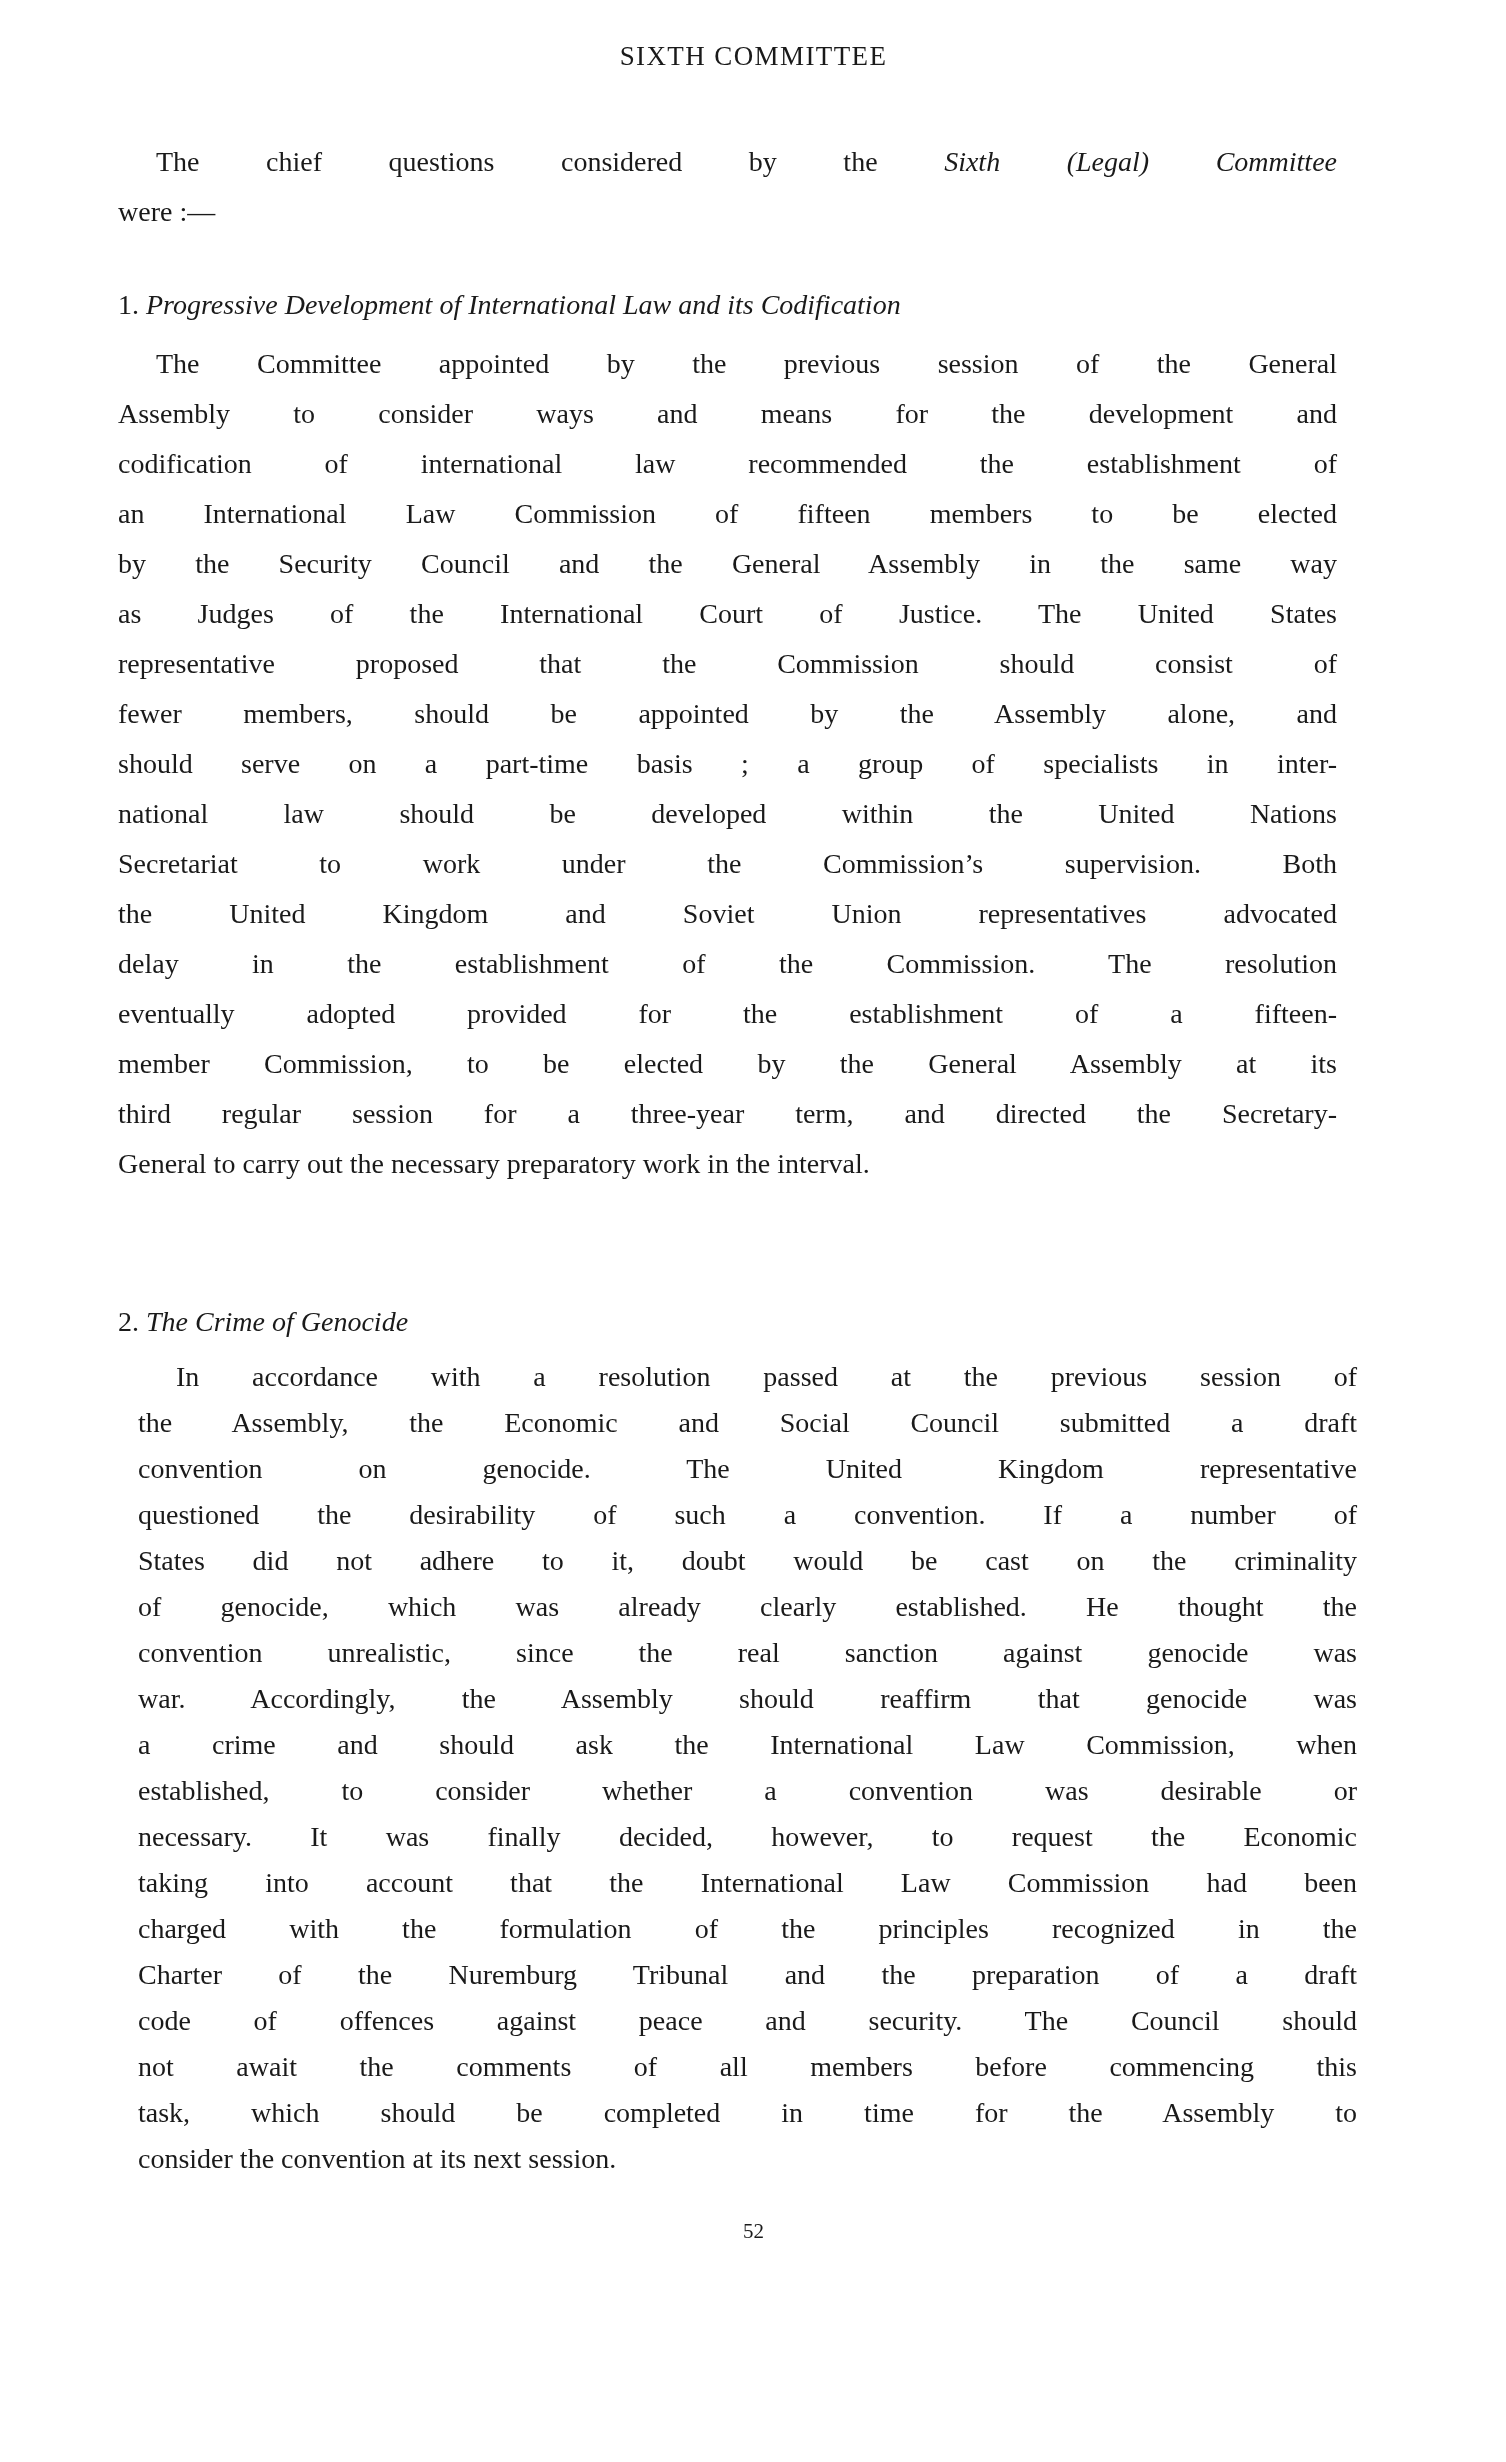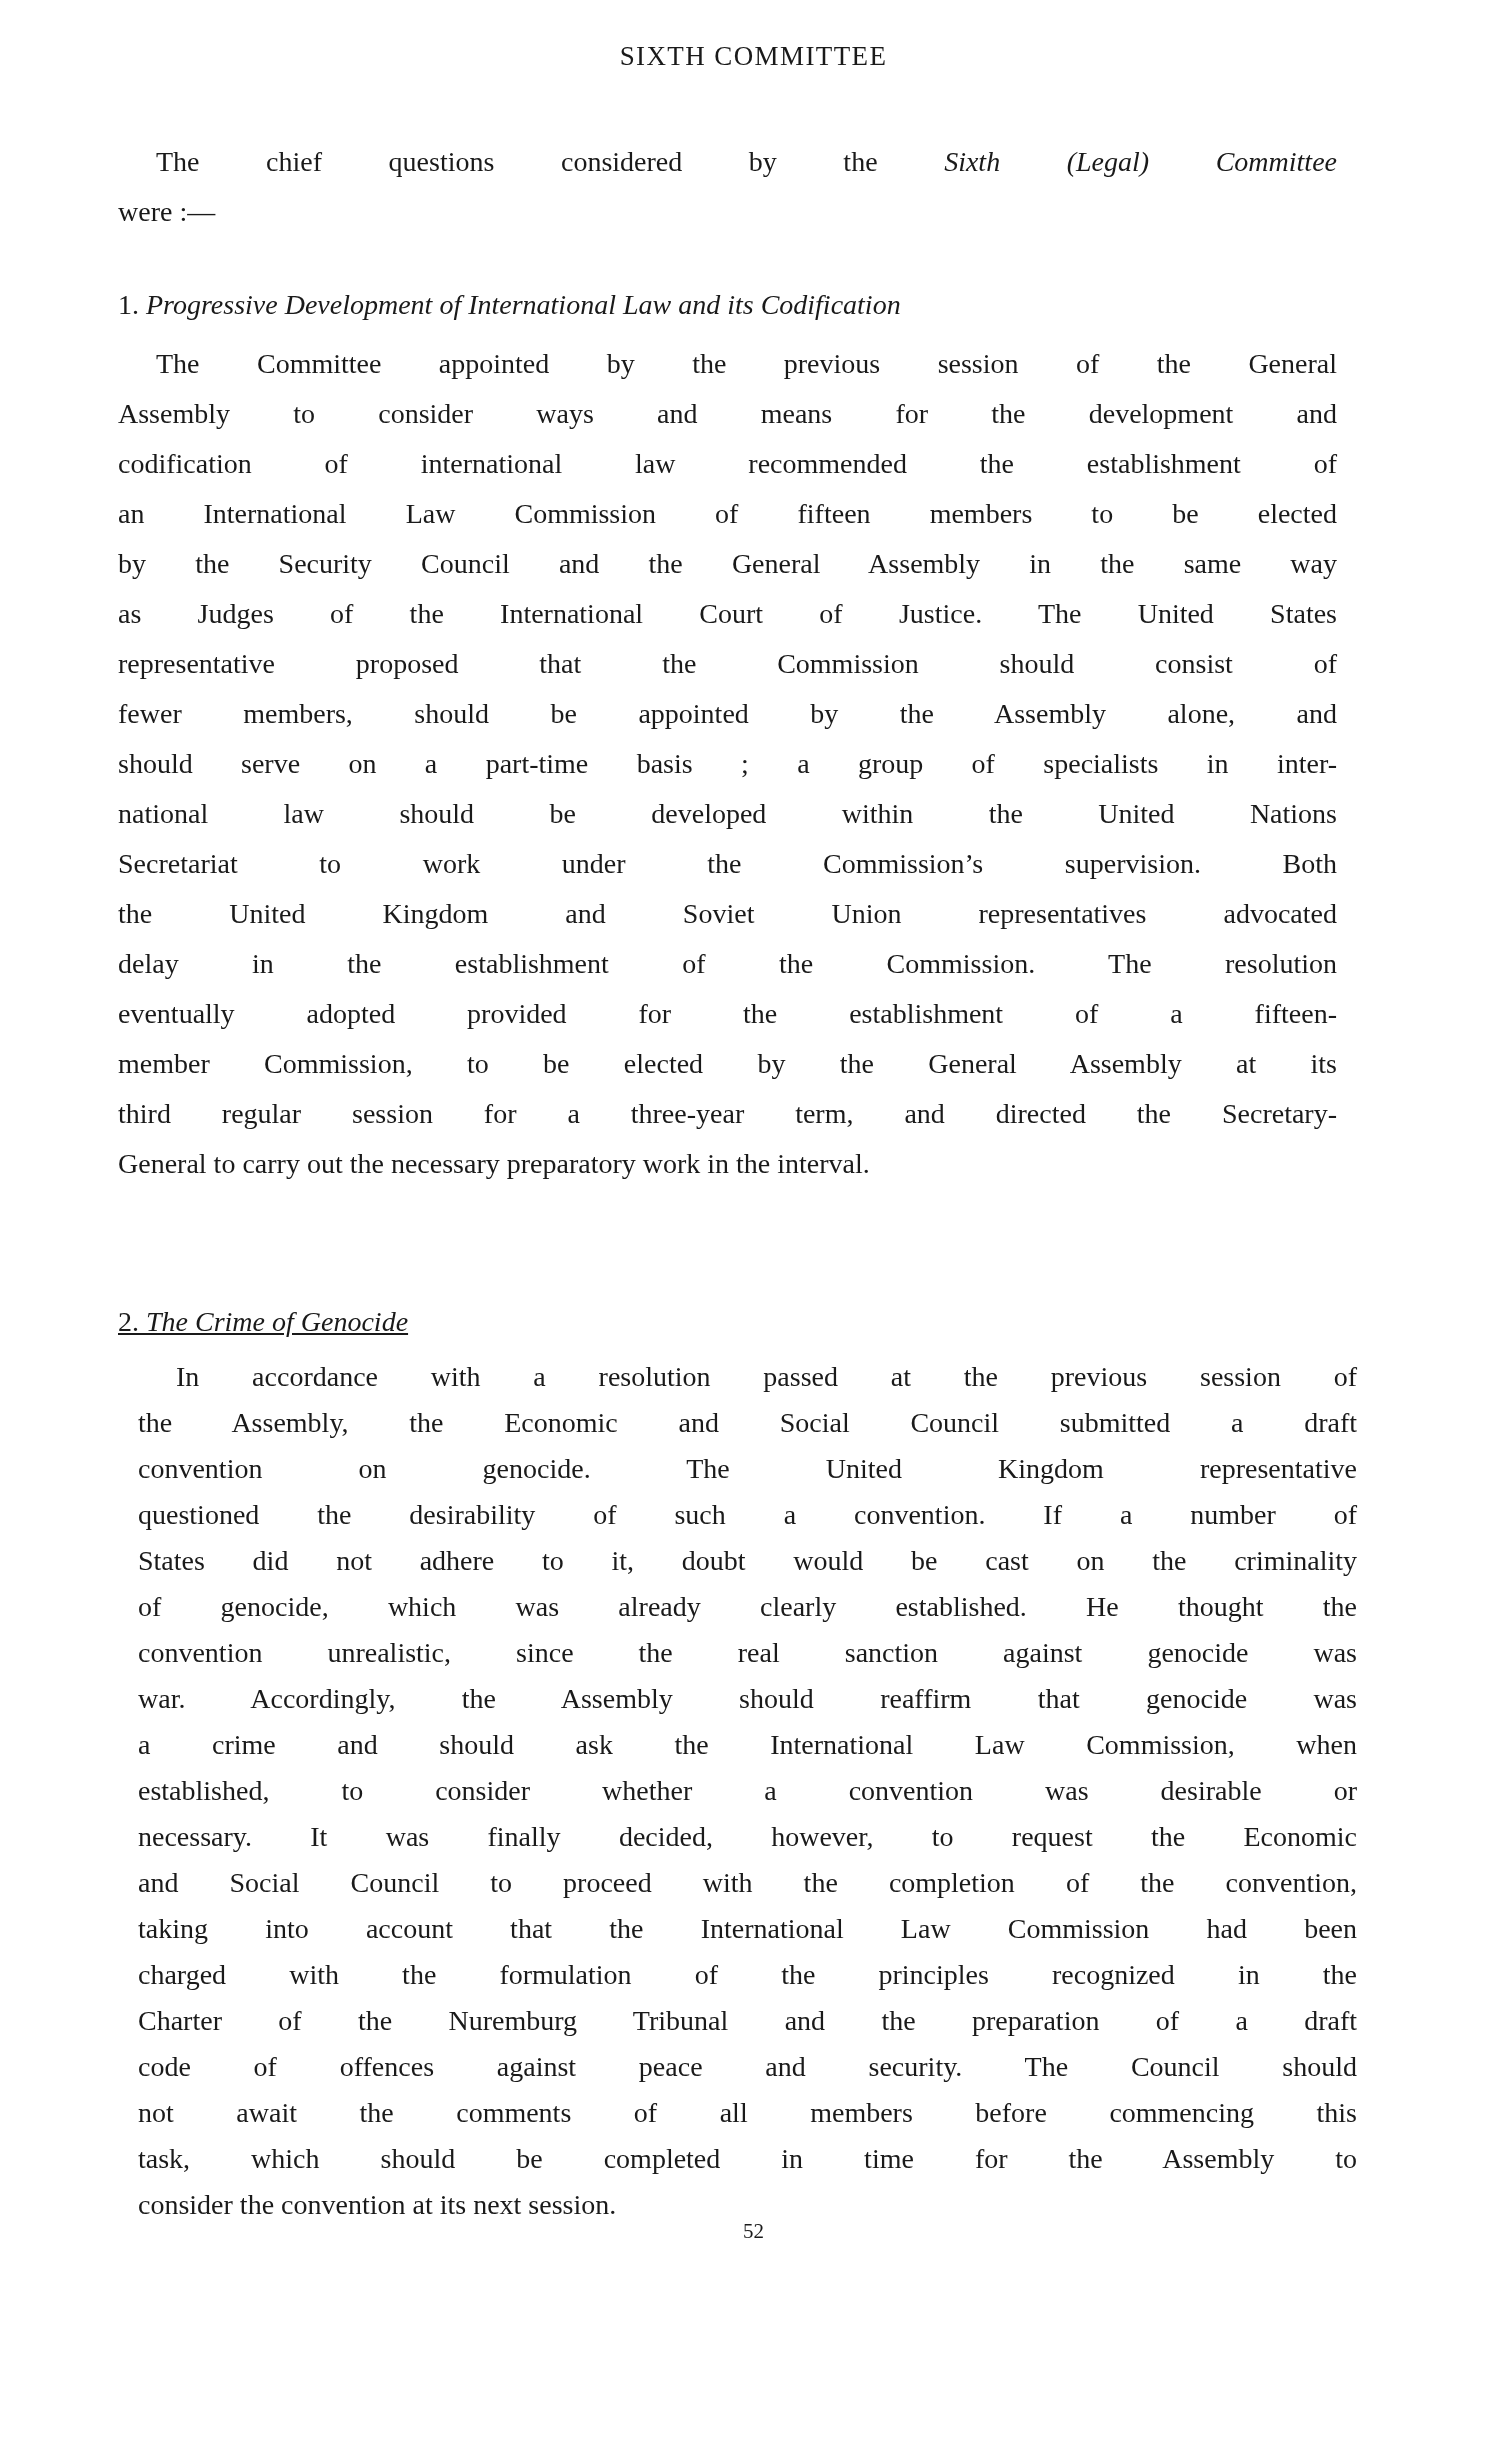--- a/index.html
+++ b/index.html
@@ -45,21 +45,21 @@
     display: block;
     height: 50px;
     line-height: 50px;
     white-space: nowrap;
   }
   .heading .num { font-style: normal; }
   .heading .ttl { font-style: italic; }
   .intro { top: 137px; }
   .sec1-head { top: 280px; }
   .sec1-body { top: 339px; }
-  .sec2-head { top: 1297px; text-decoration: underline; }
+  .sec2-head { top: 1297px; }
   .sec2-body { top: 1354px; height: auto; margin-left: 20px; }
   .sec2-body .line { height: 46px; line-height: 46px; }
   .page-number {
     position: absolute;
     top: 2221px;
     left: 0; width: 1507px;
     text-align: center;
     font-size: 21px;
     line-height: 1;
   }
@@ -110,21 +110,20 @@
       <span class="line">the Assembly, the Economic and Social Council submitted a draft</span>
       <span class="line">convention on genocide.  The United Kingdom representative</span>
       <span class="line">questioned the desirability of such a convention.  If a number of</span>
       <span class="line">States did not adhere to it, doubt would be cast on the criminality</span>
       <span class="line">of genocide, which was already clearly established.  He thought the</span>
       <span class="line">convention unrealistic, since the real sanction against genocide was</span>
       <span class="line">war.  Accordingly, the Assembly should reaffirm that genocide was</span>
       <span class="line">a crime and should ask the International Law Commission, when</span>
       <span class="line">established, to consider whether a convention was desirable or</span>
       <span class="line">necessary.  It was finally decided, however, to request the Economic</span>
-      <span class="line">and Social Council to proceed with the completion of the convention,</span>
       <span class="line">taking into account that the International Law Commission had been</span>
       <span class="line">charged with the formulation of the principles recognized in the</span>
       <span class="line">Charter of the Nuremburg Tribunal and the preparation of a draft</span>
       <span class="line">code of offences against peace and security.  The Council should</span>
       <span class="line">not await the comments of all members before commencing this</span>
       <span class="line">task, which should be completed in time for the Assembly to</span>
       <span class="line last">consider the convention at its next session.</span>
     </div>
 
   <div class="page-number">52</div>

